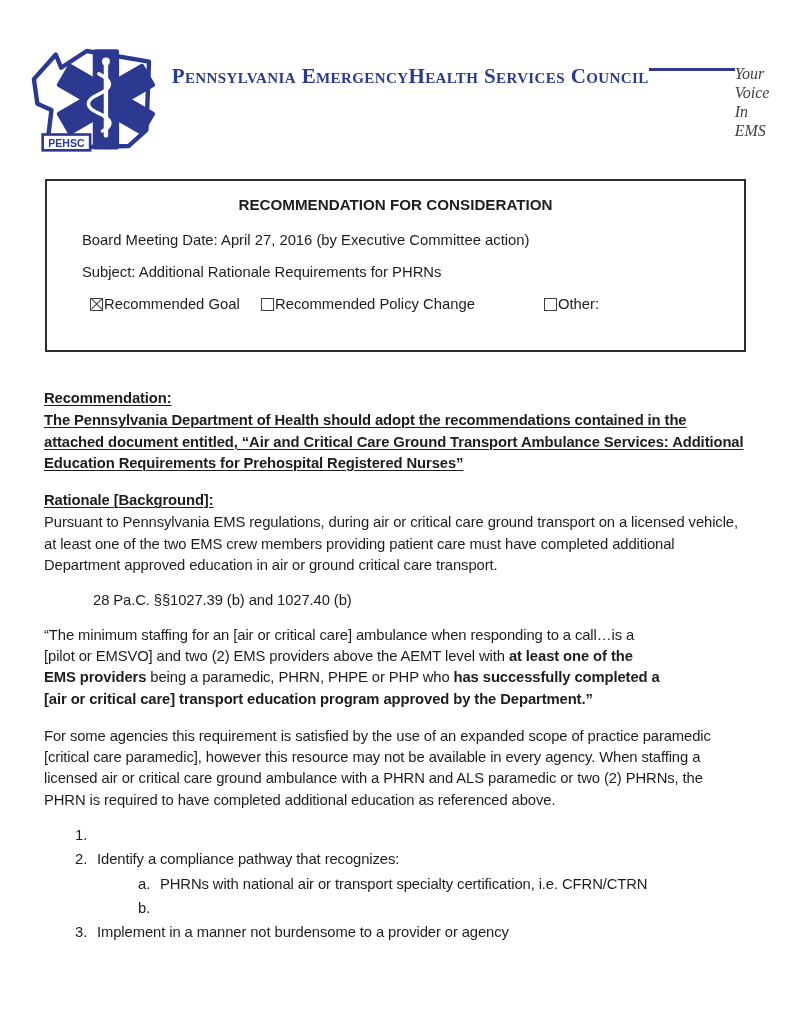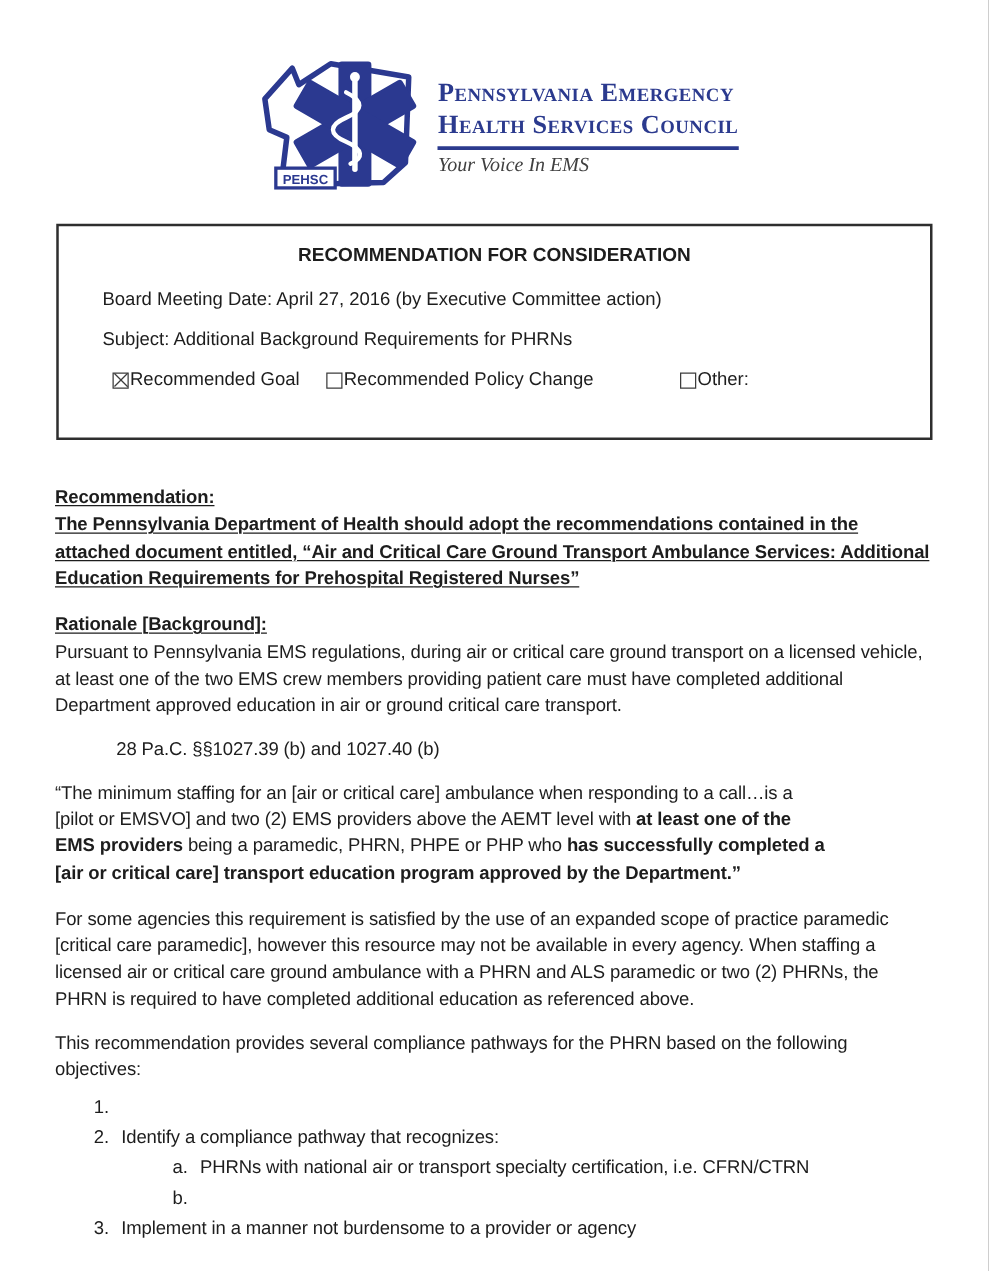--- a/index.html
+++ b/index.html
@@ -5,21 +5,21 @@
   * { margin:0; padding:0; box-sizing:border-box; }
   html,body { background:#888; }
   .page {
     width:791px; height:1024px; background:#ffffff; margin:0 auto;
     font-family:"Liberation Sans", sans-serif; color:#1d1d1d;
     position:relative; overflow:hidden;
   }
   
   .logo-row { display:flex; justify-content:center; align-items:center; gap:12px; padding-top:44px; }
   .logo-mark { width:138px; height:116px; flex:0 0 auto; }
-  .logo-text { display:flex; flex-direction:column; }
+  .logo-text { display:flex; }
   .org-line {
     font-family:"Liberation Serif", serif; font-variant:small-caps; font-weight:700;
     color:#2b3a8e; font-size:21px; line-height:1.22; letter-spacing:0.4px; white-space:nowrap;
   }
   .logo-rule { height:3px; background:#2b3a8e; margin:4px 0 3px 0; width:100%; }
   .tagline {
     font-family:"Liberation Serif", serif; font-style:italic; color:#404040;
     font-size:16px; line-height:1.2;
   }
   
@@ -93,21 +93,21 @@
       <span class="org-line">Pennsylvania Emergency</span>
       <span class="org-line">Health Services Council</span>
       <span class="logo-rule"></span>
       <span class="tagline">Your Voice In EMS</span>
     </div>
   </div>
 
   <div class="header-box">
     <div class="box-title">RECOMMENDATION FOR CONSIDERATION</div>
     <div class="box-row">Board Meeting Date: April 27, 2016 (by Executive Committee action)</div>
-    <div class="box-row">Subject: Additional Background Requirements for PHRNs</div>
+    <div class="box-row">Subject: Additional Rationale Requirements for PHRNs</div>
     <div class="cb-row">
       <div class="cb-item">
         <span class="checkbox checked"></span>
         <span>Recommended Goal</span>
       </div>
       <div class="cb-item">
         <span class="checkbox"></span>
         <span>Recommended Policy Change</span>
       </div>
       <div class="cb-item">
@@ -123,21 +123,20 @@
     <p class="rec-body">The Pennsylvania Department of Health should adopt the recommendations contained in the attached document entitled, “Air and Critical Care Ground Transport Ambulance Services: Additional Education Requirements for Prehospital Registered Nurses”</p>
 
     <div class="h-underline rat-heading">Rationale [Background]:</div>
     <p class="para">Pursuant to Pennsylvania EMS regulations, during air or critical care ground transport on a licensed vehicle, at least one of the two EMS crew members providing patient care must have completed additional Department approved education in air or ground critical care transport.</p>
 
     <p class="citation">28 Pa.C. §§1027.39 (b) and 1027.40 (b)</p>
 
     <p class="quote"><span>“The minimum staffing for an [air or critical care] ambulance when responding to a call…is a [pilot or EMSVO] and two (2) EMS providers above the AEMT level with </span><b>at least one of the EMS providers</b><span> being a paramedic, PHRN, PHPE or PHP who </span><b>has successfully completed a [air or critical care] transport education program approved by the Department.”</b></p>
 
     <p class="para">For some agencies this requirement is satisfied by the use of an expanded scope of practice paramedic [critical care paramedic], however this resource may not be available in every agency.  When staffing a licensed air or critical care ground ambulance with a PHRN and ALS paramedic or two (2) PHRNs, the PHRN is required to have completed additional education as referenced above.</p>
-    <p class="para para3">This recommendation provides several compliance pathways for the PHRN based on the following objectives:</p>
 
     <div class="obj-list">
       <div class="li">
         <span class="num">1.</span>
       </div>
       <div class="li">
         <span class="num">2.</span>
         <span>Identify a compliance pathway that recognizes:</span>
       </div>
       <div class="li sub">

